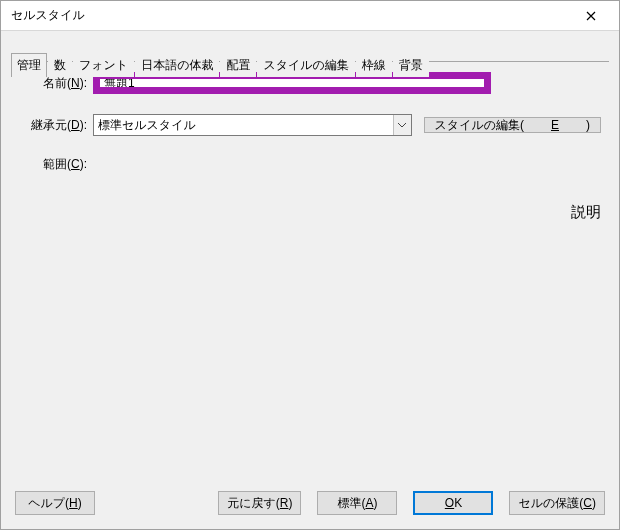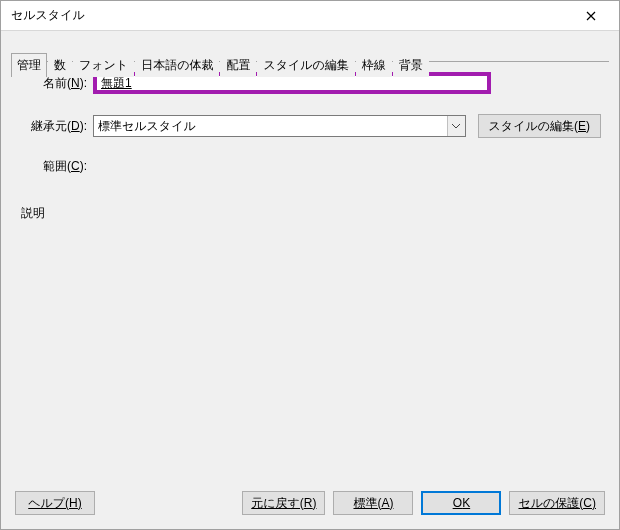--- a/index.html
+++ b/index.html
@@ -72,21 +72,21 @@
   .form-label {
     width: 74px;
     text-align: right;
     padding-right: 6px;
     font-size: 12px;
   }
   .text-input {
     flex: 1;
     max-width: 398px;
     height: 22px;
-    border: 4px solid #a21caf;
+    border: 7px solid #a21caf;
     padding: 0 4px;
     font-size: 12px;
     background: #fff;
     text-decoration: underline;
   }
   .combo {
     flex: 1;
     max-width: 398px;
     height: 22px;
     border: 1px solid #7a7a7a;
@@ -103,38 +103,38 @@
   }
   .combo-btn {
     width: 18px; height: 100%;
     border-left: 1px solid #c0c0c0;
     background: #efefef;
     display: flex; align-items: center; justify-content: center;
   }
   .combo-btn svg { width: 8px; height: 5px; }
   .edit-btn {
     margin-left: 12px;
-    height: 24px;
+    height: 16px;
     padding: 0 10px;
     border: 1px solid #adadad;
     background: #e1e1e1;
     font-size: 12px;
-    display: inline-flex; align-items: center;
+    display: inline-flex; align-items: center; gap: 27px;
   }
   .desc-label {
     margin-top: 10px;
     margin-left: 2px;
-    font-size: 12px;
+    font-size: 15px;
+    text-align: right;
   }
   .footer {
     display: flex;
     align-items: center;
     padding: 10px 14px 14px 14px;
-    gap: 8px;
-    text-decoration: underline;
+    gap: 16px;
   }
   .footer-spacer { flex: 1; }
   .btn {
     height: 24px;
     min-width: 80px;
     padding: 0 8px;
     border: 1px solid #adadad;
     background: #e1e1e1;
     font-size: 12px;
     display: inline-flex; align-items: center; justify-content: center;

